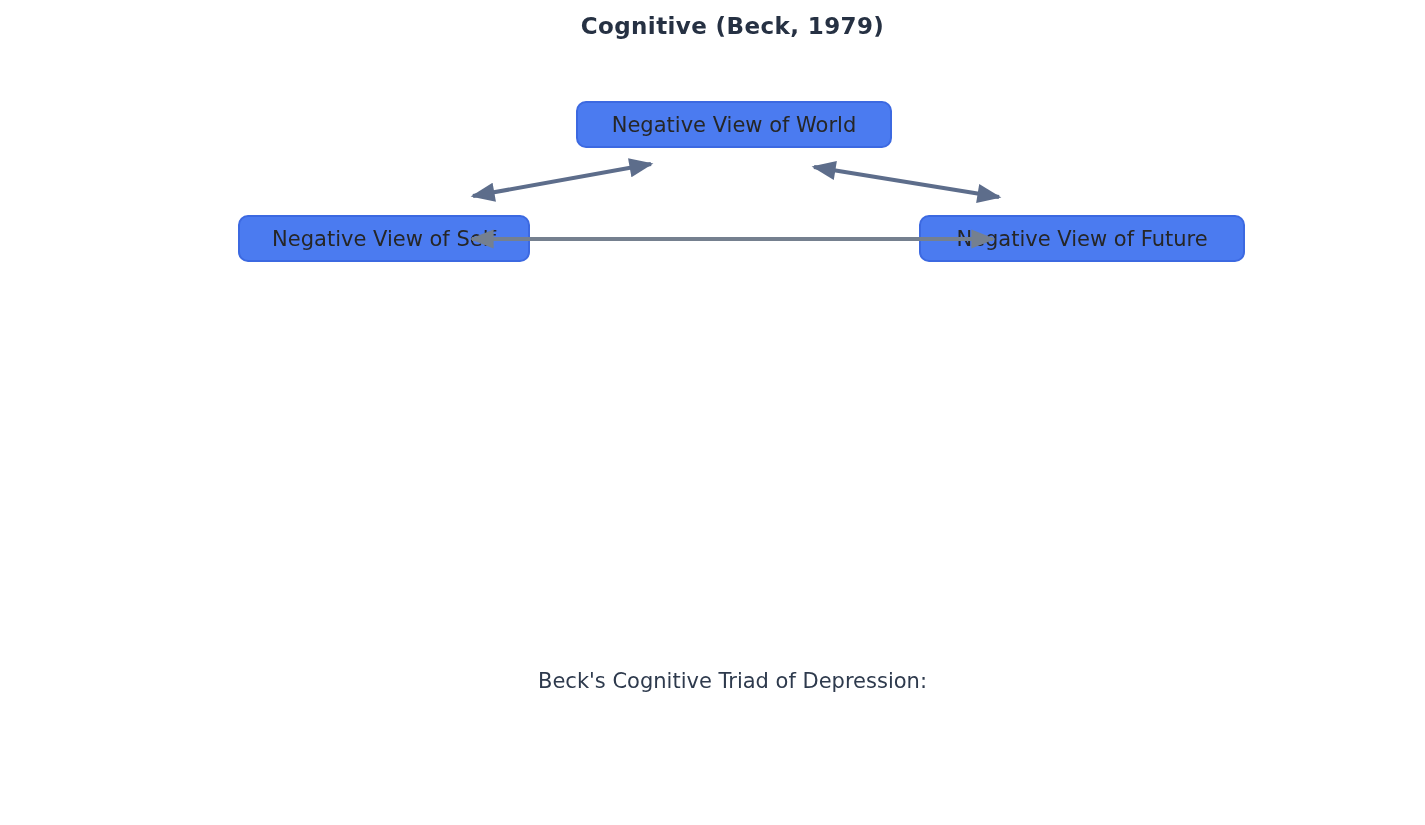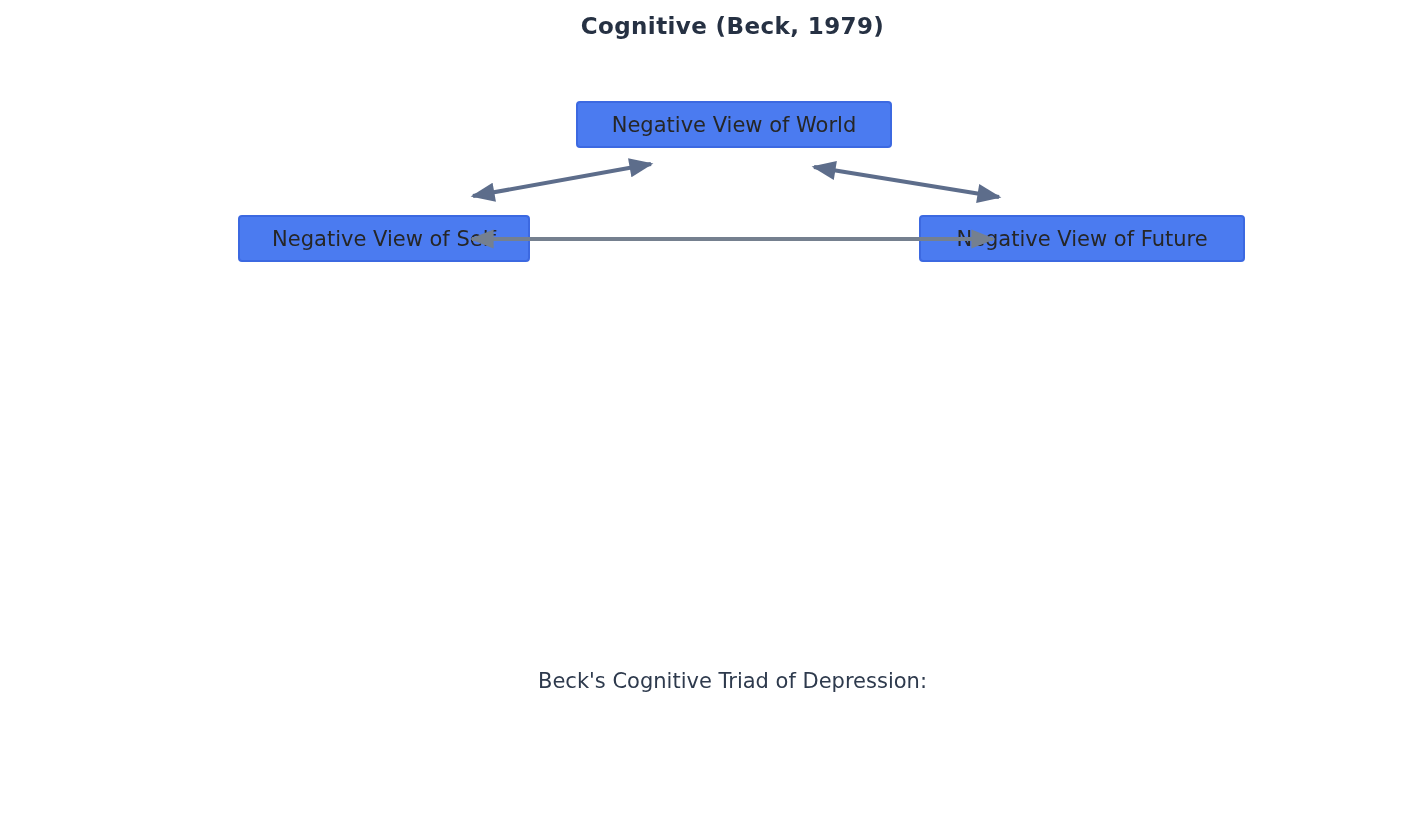--- a/index.html
+++ b/index.html
@@ -34,21 +34,21 @@
     letter-spacing: 0.4px;
     color: var(--title-text);
   }
   .node {
     position: absolute;
     display: flex;
     align-items: center;
     justify-content: center;
     background: var(--node-fill);
     border: 2px solid var(--node-border);
-    border-radius: 4px;
+    border-radius: 10px;
     color: var(--node-text);
     font-size: 21px;
     z-index: 1;
     white-space: nowrap;
   }
   .node-world  { left: 556px; top: 101px; width: 316px; height: 47px; }
   .node-self   { left: 218px; top: 215px; width: 292px; height: 47px; }
   .node-future { left: 899px; top: 215px; width: 326px; height: 47px; }
   .arrows {
     position: absolute;

